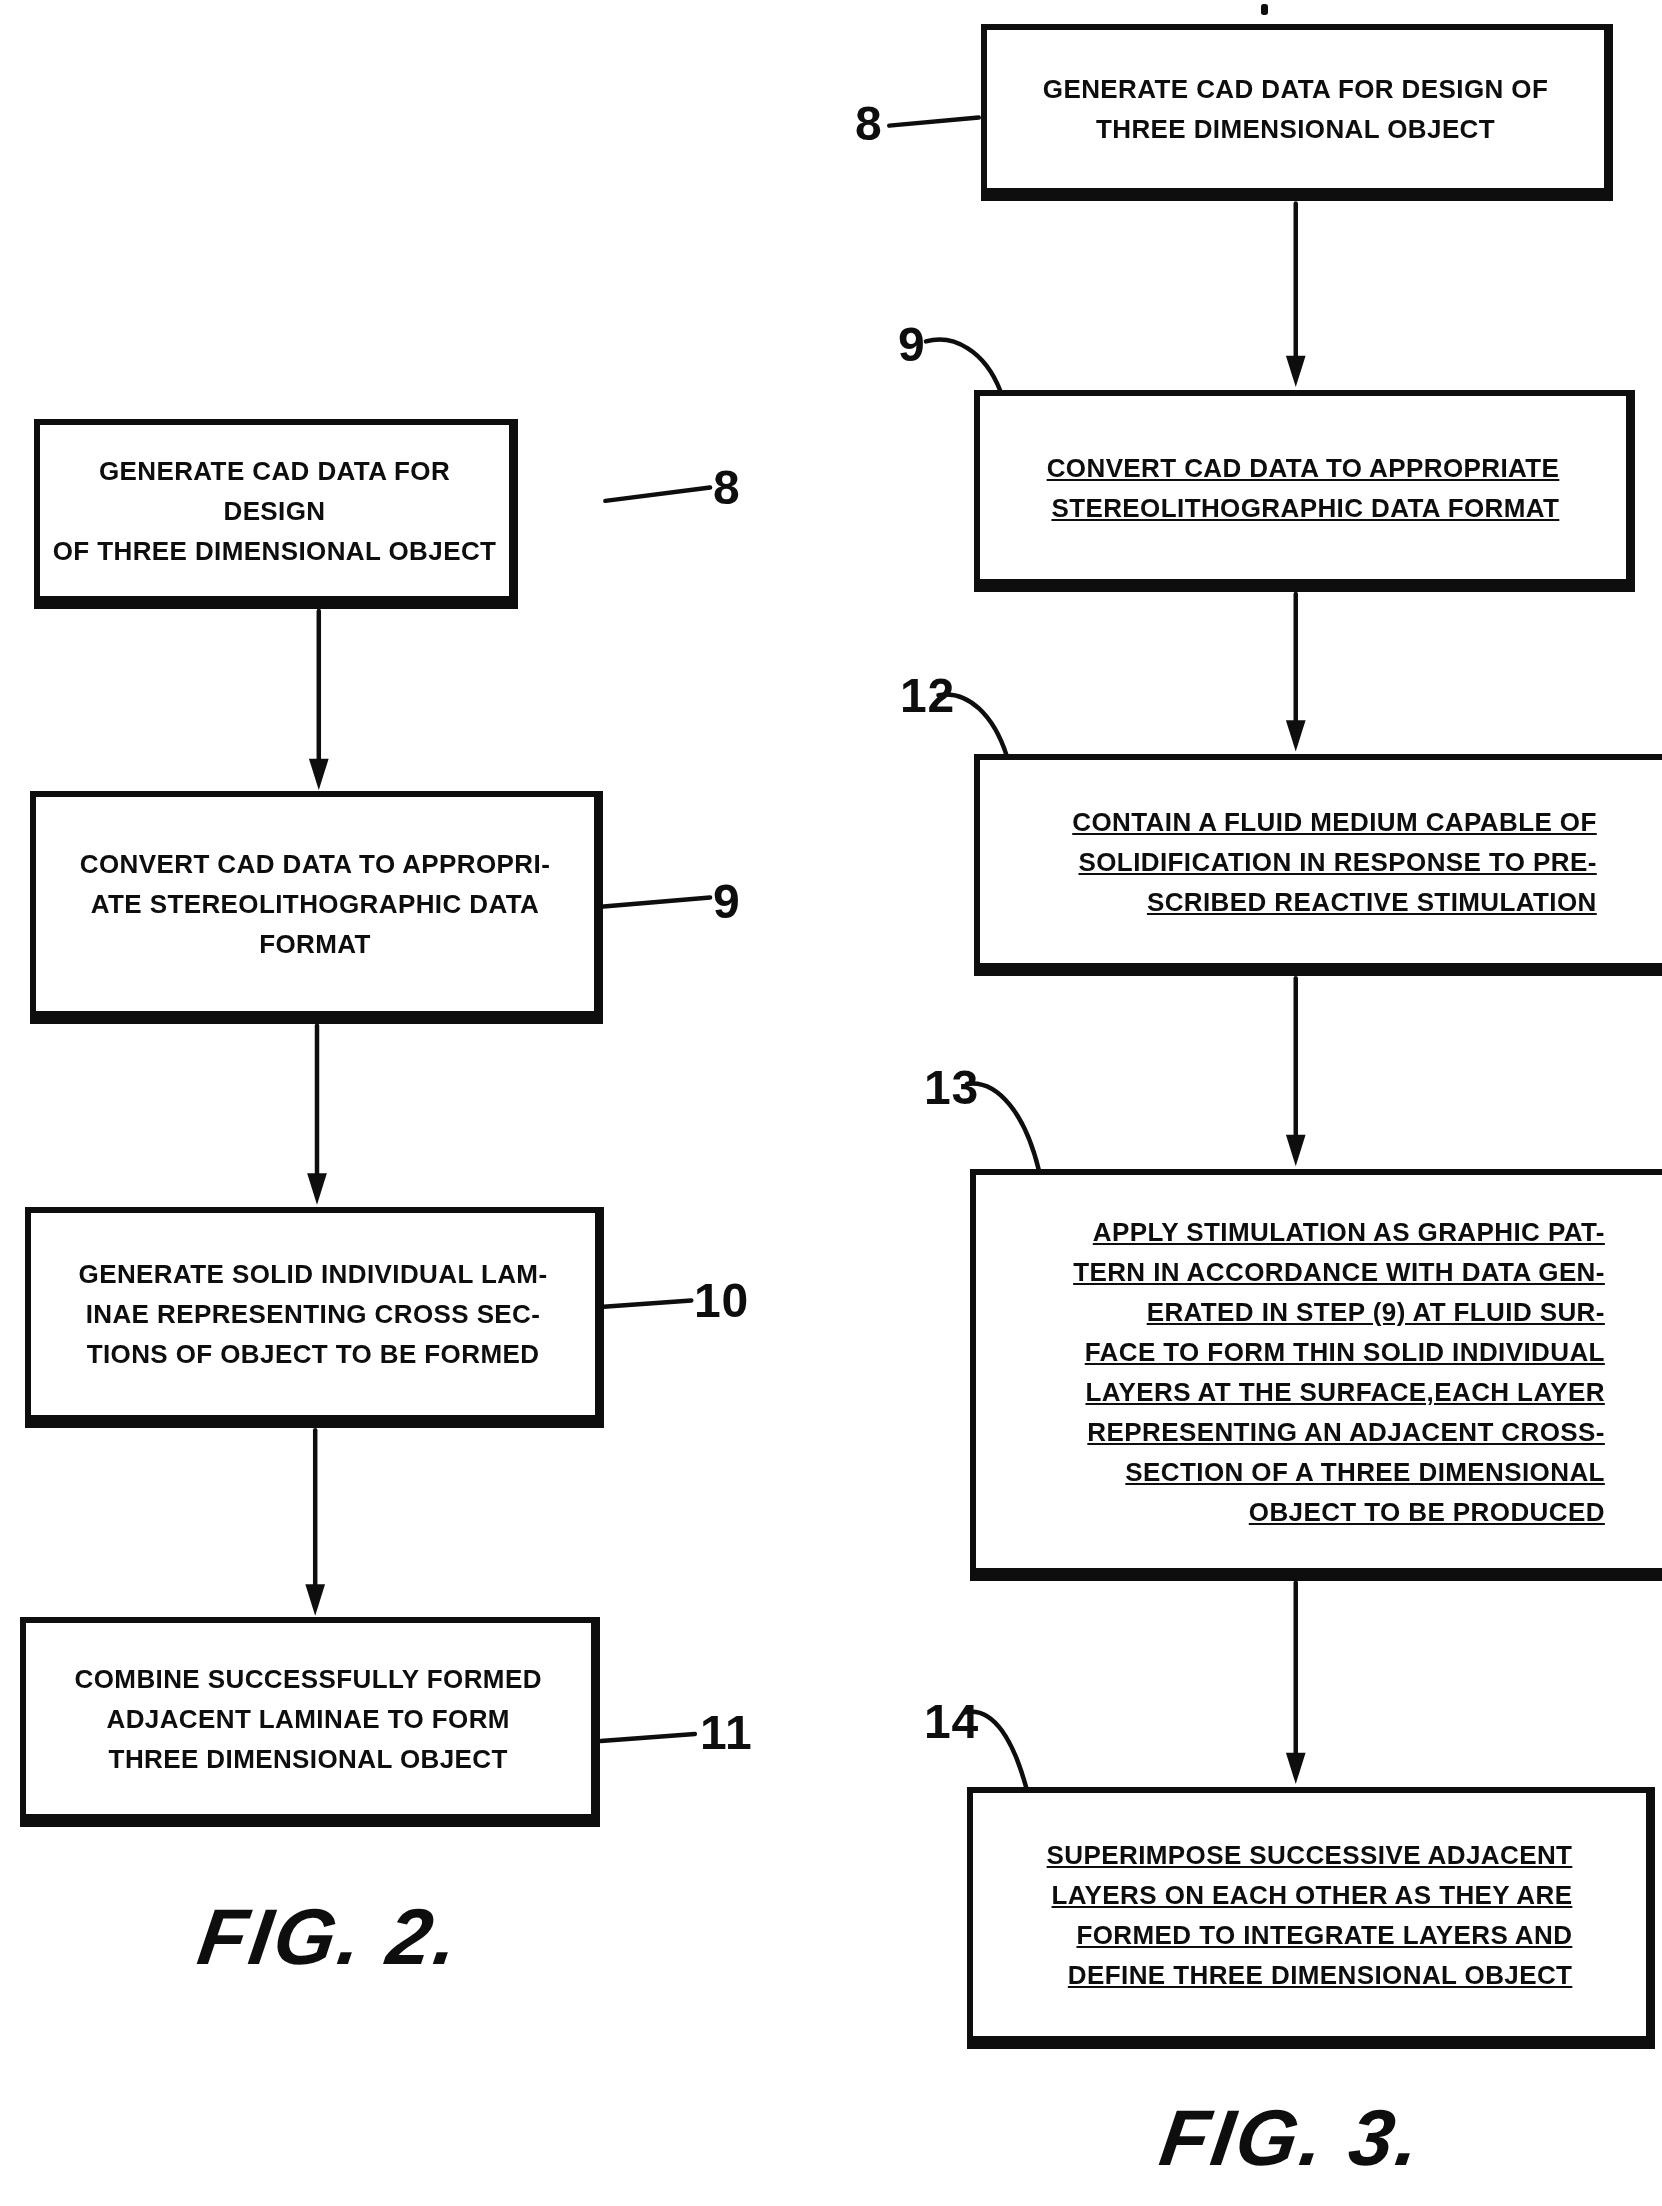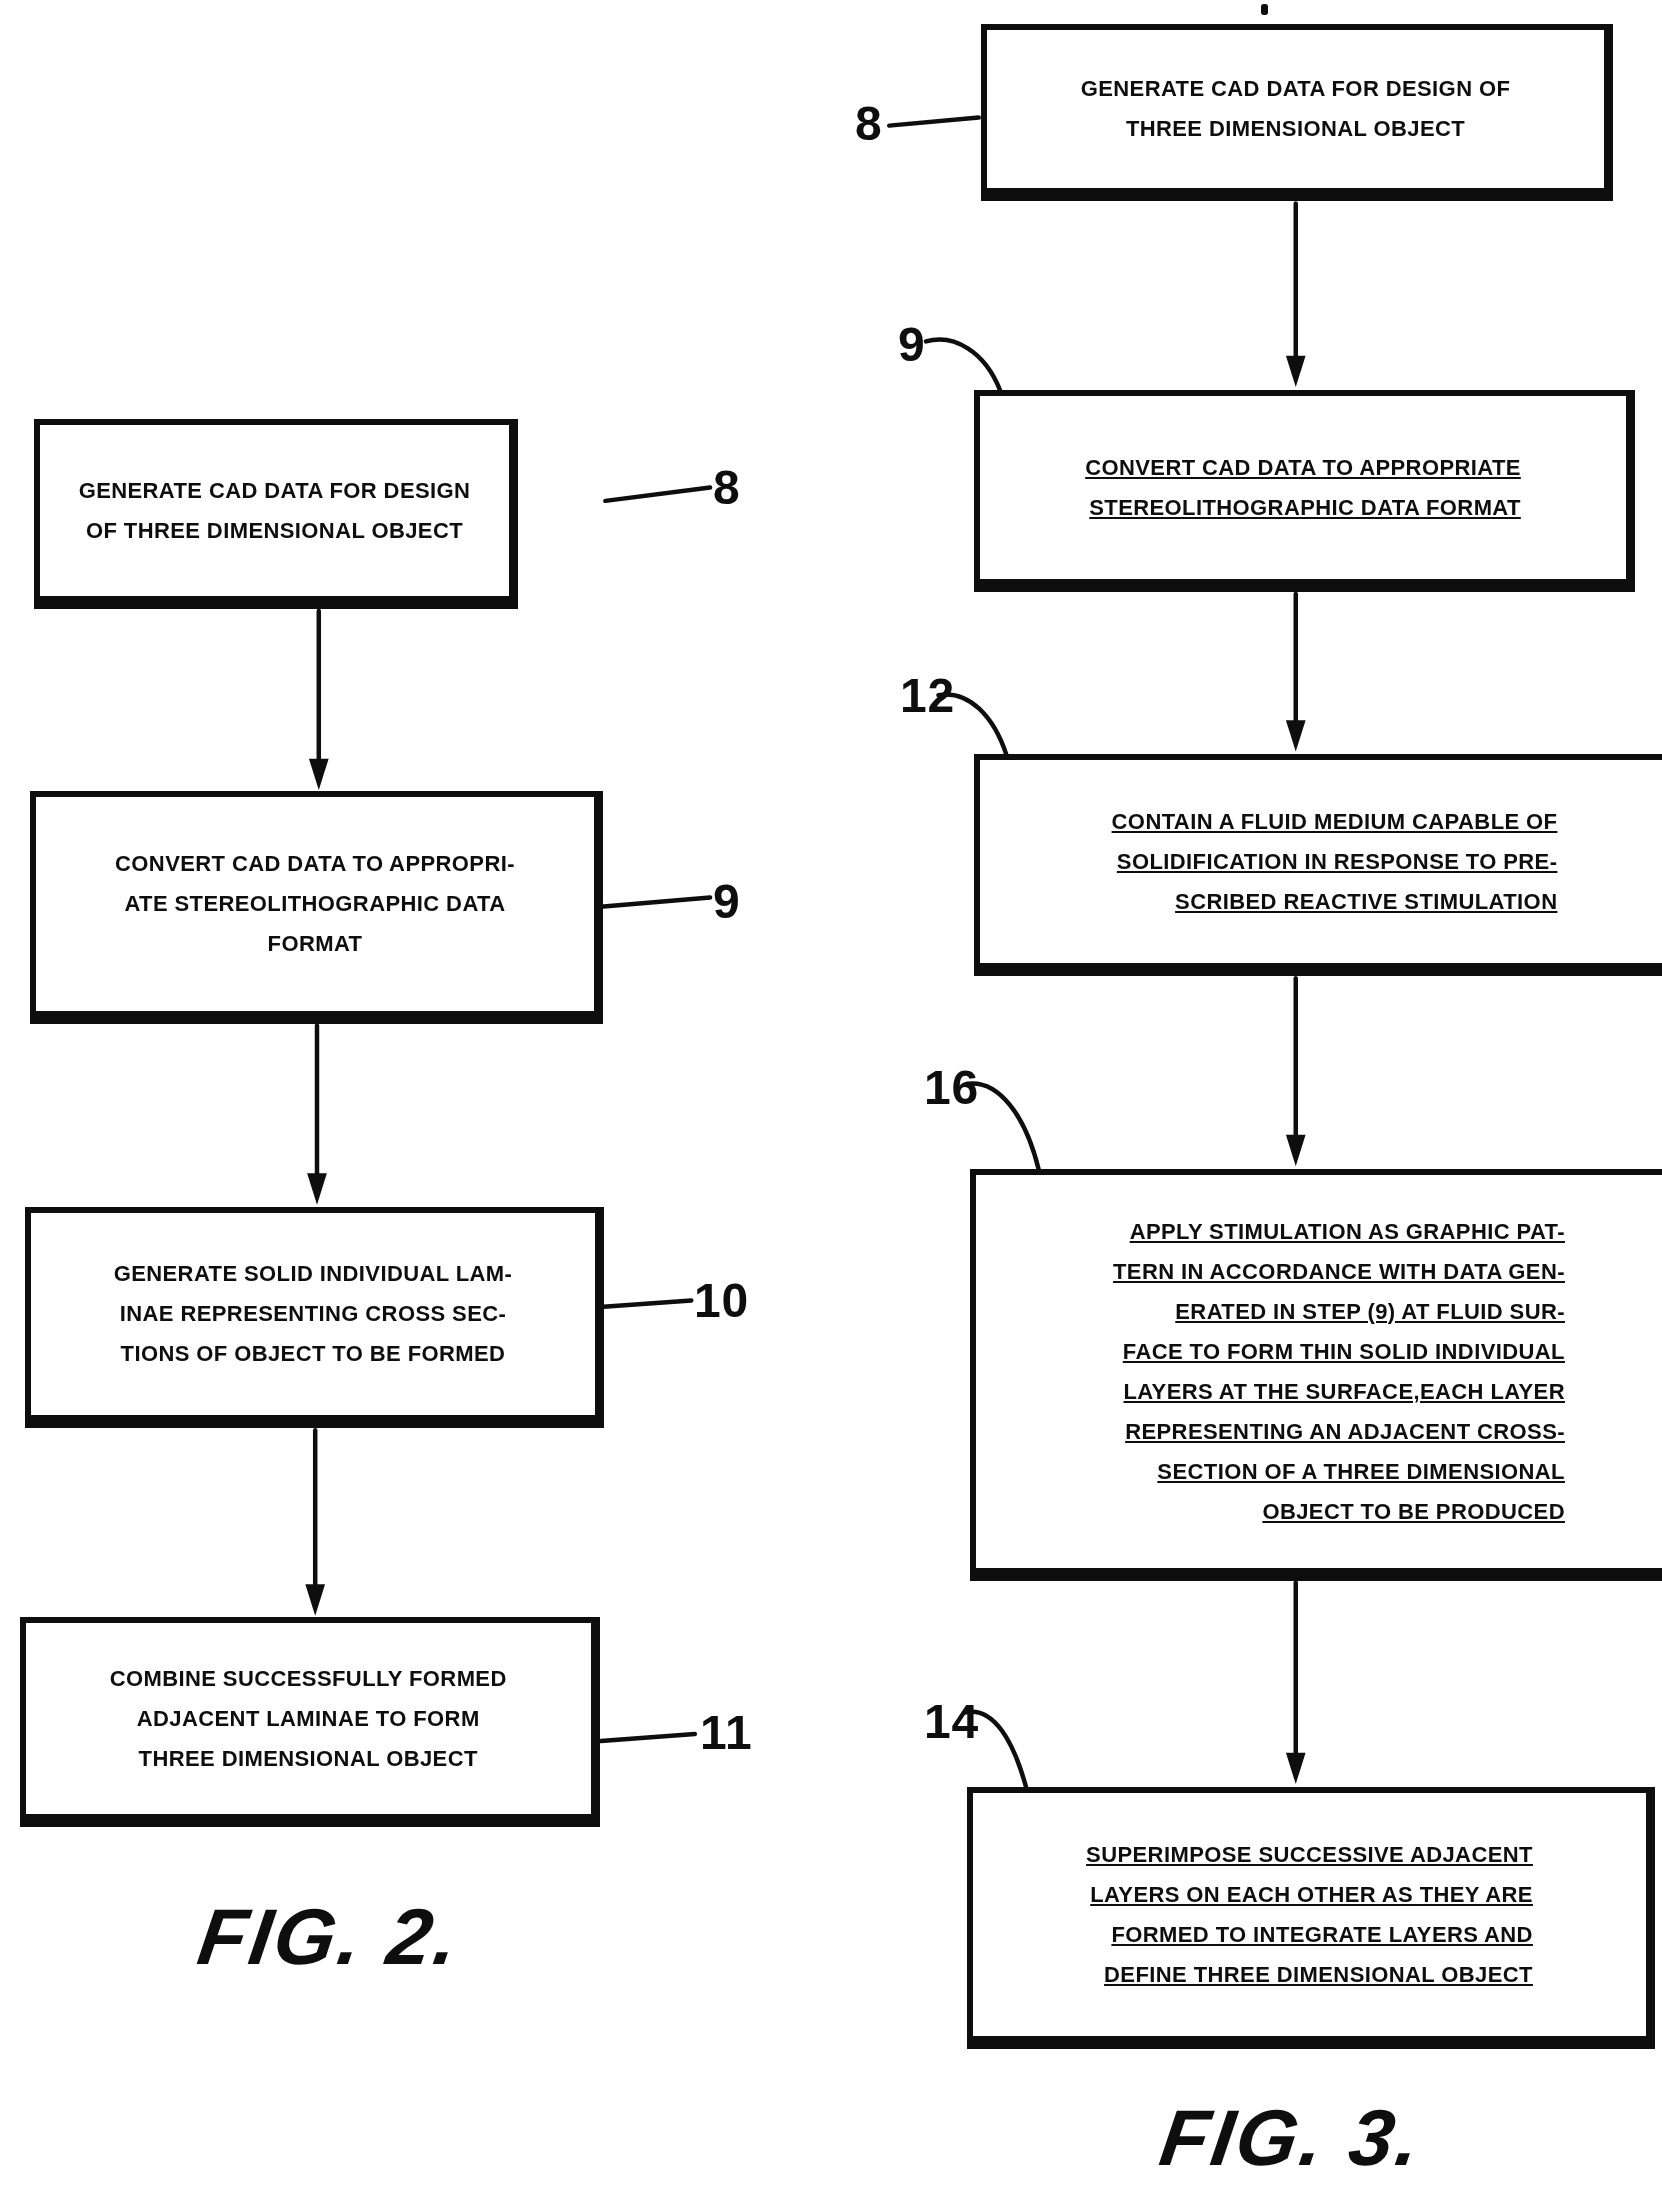--- a/index.html
+++ b/index.html
@@ -3,21 +3,21 @@
 <meta charset="utf-8">
 <style>
   html,body{margin:0;padding:0;background:#ffffff;}
   body{position:relative;width:1662px;height:2207px;overflow:hidden;
        font-family:"Liberation Sans", sans-serif;color:#0e0e0e;}
 
   
   .fbox{position:absolute;box-sizing:border-box;background:#fff;
         border:6.3px solid #0e0e0e;border-right-width:9px;border-bottom-width:13.4px;
         display:flex;align-items:center;justify-content:center;}
-  .fbox .txt{font-weight:bold;font-size:22px;line-height:40px;letter-spacing:0.4px;
+  .fbox .txt{font-weight:bold;font-size:26px;line-height:40px;letter-spacing:0.4px;
              white-space:pre-line;padding:0 12.5px;}
   .txt-center{text-align:center;}
   .txt-left{text-align:right;text-decoration:underline;}
 
   
   #b-l1{left:34px;top:419px;width:484px;height:190px;}
   #b-l2{left:30px;top:791px;width:573px;height:233px;}
   #b-l3{left:25px;top:1207px;width:579px;height:221px;}
   #b-l4{left:19.7px;top:1617px;width:580px;height:210px;}
   
@@ -139,20 +139,20 @@
 DEFINE THREE DIMENSIONAL OBJECT</div>
 </div>
 
 <div class="ref" id="ref-l1">8</div>
 <div class="ref" id="ref-l2">9</div>
 <div class="ref" id="ref-l3">10</div>
 <div class="ref" id="ref-l4">11</div>
 <div class="ref" id="ref-r1">8</div>
 <div class="ref" id="ref-r2">9</div>
 <div class="ref" id="ref-r3">12</div>
-<div class="ref" id="ref-r4">16</div>
+<div class="ref" id="ref-r4">13</div>
 <div class="ref" id="ref-r5">14</div>
 
 <div class="caption" id="cap-fig2">FIG. 2.</div>
 <div class="caption" id="cap-fig3">FIG. 3.</div>
 
 <div id="stray"></div>
 
 
 </body></html>

